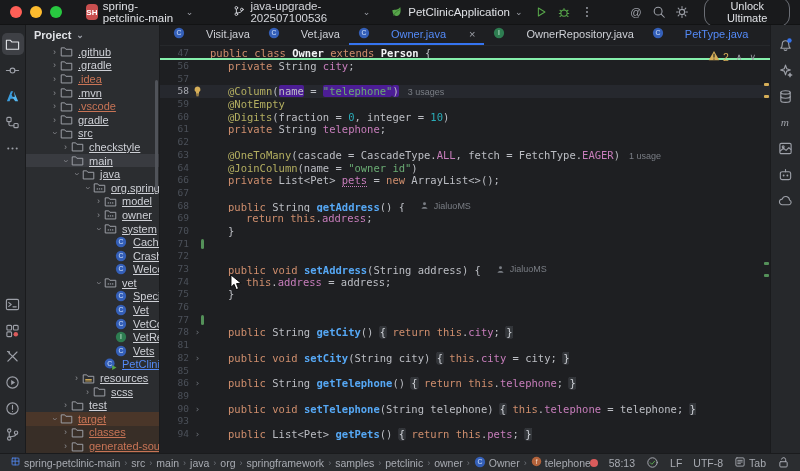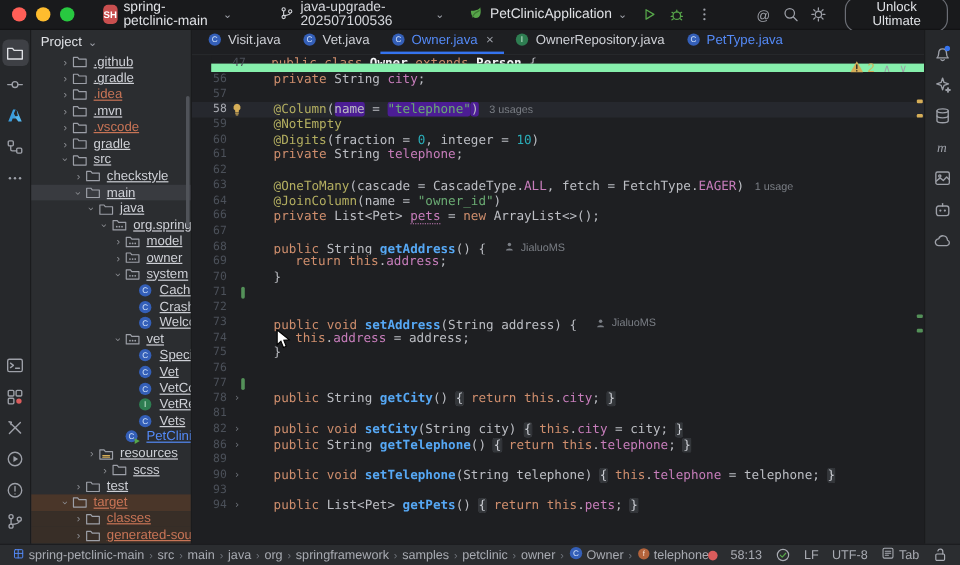--- a/index.html
+++ b/index.html
@@ -23,45 +23,45 @@
   .main { display:flex; height:428px; }
   .abar { background:#26282B; display:flex; flex-direction:column; align-items:center; padding:6px 0; }
   .abar.left { width:26px; border-right:1px solid #1A1B1D; }
   .abar.right { width:30px; border-left:1px solid #1A1B1D; }
   .abar .aicon { width:22px; height:22px; display:flex; align-items:center; justify-content:center;
     color:#9DA0A8; border-radius:5px; margin:2px 0; position:relative; }
   .abar .aicon.sel { background:#3E4045; color:#DFE1E5; }
   .abar .grow { flex:1; }
   .tree-panel { width:134px; background:#2B2D30; border-right:1px solid #1A1B1D; position:relative; overflow:hidden; }
   .tree-head { height:20px; display:flex; align-items:center; gap:5px; padding-left:8px;
-    font-size:11px; font-weight:normal; color:#DFE1E5; }
+    font-size:11px; font-weight:bold; color:#DFE1E5; }
   .tree-head .chev { color:#9DA0A8; font-size:9px; }
   .tree-row { height:13.6px; display:flex; align-items:center; font-size:11px; color:#CED0D6;
     white-space:nowrap; overflow:hidden; }
   .tree-row .chev { width:11px; text-align:center; color:#8C8E93; font-size:9px; flex:0 0 11px; }
   .tree-row .chev.exp { transform:rotate(90deg); }
   .tree-row .ticon { width:15px; flex:0 0 15px; display:flex; align-items:center; color:#9DA0A8; }
   .tree-row .tlabel { padding-left:3px;text-decoration:underline; }
   .tree-row.excluded .tlabel { color:#C87456; }
   .tree-row.main-class .tlabel { color:#548AF7; }
   .tree-row.selected { background:#393B40; }
   .tree-row.excluded-row { background:#4A3629; }
   .tree-row.excluded-sub { background:#382E27; }
   .tree-scroll { position:absolute; right:1px; top:55px; width:3px; height:110px; background:#505359; border-radius:2px; }
   .editor-col { flex:1; display:flex; flex-direction:column; min-width:0; position:relative; background:#1E1F22; }
   .tabbar { height:21px; display:flex; background:#1E1F22; border-bottom:1px solid #26282B; padding-left:4px; }
-  .tab { display:flex; align-items:center; gap:5px; padding:0 9px; font-size:11px; color:#CED0D6;
+  .tab { display:flex; align-items:center; gap:21px; padding:0 9px; font-size:11px; color:#CED0D6;
     border-bottom:2px solid transparent; }
   .tab.active { color:#548AF7; border-bottom-color:#3574F0; }
   .tab.bluetext { color:#548AF7; }
   .tab .close { color:#9DA0A8; font-size:11px; margin-left:2px; }
   .code-wrap { flex:1; position:relative; overflow:hidden; }
   .cl { display:flex; height:12.7px; line-height:12.7px;
     font-family:"DejaVu Sans Mono", monospace; font-size:10.5px; white-space:pre; }
-  .cl.sticky { height:14px; line-height:14px; border-bottom:7px solid #86efac; background:#1E1F22;margin-left:16px; }
+  .cl.sticky { height:14px; line-height:14px; border-bottom:2px solid #86efac; background:#1E1F22; }
   .cl.cur { background:#26282E; }
   .gut { flex:0 0 46px; display:flex; }
   .ln { width:29px; text-align:right; color:#4B5059; font-size:9.5px; }
   .cl.cur .ln { color:#A9ABB2; }
   .mk { width:17px; position:relative; color:#6F737A; text-align:center; font-size:9px; }
   .mk.chg::before { content:''; position:absolute; right:2px; top:1px; bottom:1px; width:3px;
     background:#549159; border-radius:2px; }
   .codetxt { overflow:hidden; }
   .tk.kw{color:#CF8E6D} .tk.id{color:#BCBEC4} .tk.cls{color:#F2F3F5;font-weight:bold}
   .tk.mth{color:#56A8F5;font-weight:bold} .tk.fld{color:#C77DBB} .tk.str{color:#6AAB73}
@@ -607,20 +607,21 @@
                   <circle cx="8" cy="4.8" r="2.6" fill="#7A7E85"></circle>
                   <path d="M2.8 13.8c0-4 10.4-4 10.4 0z" fill="#7A7E85"></path>
                 </svg> JialuoMS</span></span></div>
           <div class="cl"><span class="gut"><span class="ln">74</span><span class="mk"></span></span><span class="codetxt" style="padding-left: 40px;"><span class="tk kw">this</span><span class="tk id">.</span><span class="tk fld">address</span><span class="tk id"> = address;</span></span></div>
           <div class="cl"><span class="gut"><span class="ln">75</span><span class="mk"></span></span><span class="codetxt" style="padding-left: 22px;"><span class="tk id">}</span></span></div>
           <div class="cl"><span class="gut"><span class="ln">76</span><span class="mk"></span></span><span class="codetxt" style="padding-left: 22px;"></span></div>
           <div class="cl "><span class="gut"><span class="ln">77</span><span class="mk chg"></span></span><span class="codetxt" style="padding-left: 22px;"></span></div>
           <div class="cl "><span class="gut"><span class="ln">78</span><span class="mk">›</span></span><span class="codetxt" style="padding-left: 22px;"><span class="tk kw">public </span><span class="tk id">String </span><span class="tk mth">getCity</span><span class="tk id">() </span><span class="tk foldb">{</span><span class="tk id"> </span><span class="tk kw">return </span><span class="tk kw">this</span><span class="tk id">.</span><span class="tk fld">city</span><span class="tk id">; </span><span class="tk foldb">}</span></span></div>
           <div class="cl"><span class="gut"><span class="ln">81</span><span class="mk"></span></span><span class="codetxt" style="padding-left: 22px;"></span></div>
           <div class="cl "><span class="gut"><span class="ln">82</span><span class="mk">›</span></span><span class="codetxt" style="padding-left: 22px;"><span class="tk kw">public </span><span class="tk kw">void </span><span class="tk mth">setCity</span><span class="tk id">(String city) </span><span class="tk foldb">{</span><span class="tk id"> </span><span class="tk kw">this</span><span class="tk id">.</span><span class="tk fld">city</span><span class="tk id"> = city; </span><span class="tk foldb">}</span></span></div>
+          <div class="cl"><span class="gut"><span class="ln">85</span><span class="mk"></span></span><span class="codetxt" style="padding-left: 22px;"></span></div>
           <div class="cl "><span class="gut"><span class="ln">86</span><span class="mk">›</span></span><span class="codetxt" style="padding-left: 22px;"><span class="tk kw">public </span><span class="tk id">String </span><span class="tk mth">getTelephone</span><span class="tk id">() </span><span class="tk foldb">{</span><span class="tk id"> </span><span class="tk kw">return </span><span class="tk kw">this</span><span class="tk id">.</span><span class="tk fld">telephone</span><span class="tk id">; </span><span class="tk foldb">}</span></span></div>
           <div class="cl"><span class="gut"><span class="ln">89</span><span class="mk"></span></span><span class="codetxt" style="padding-left: 22px;"></span></div>
           <div class="cl "><span class="gut"><span class="ln">90</span><span class="mk">›</span></span><span class="codetxt" style="padding-left: 22px;"><span class="tk kw">public </span><span class="tk kw">void </span><span class="tk mth">setTelephone</span><span class="tk id">(String telephone) </span><span class="tk foldb">{</span><span class="tk id"> </span><span class="tk kw">this</span><span class="tk id">.</span><span class="tk fld">telephone</span><span class="tk id"> = telephone; </span><span class="tk foldb">}</span></span></div>
           <div class="cl"><span class="gut"><span class="ln">93</span><span class="mk"></span></span><span class="codetxt" style="padding-left: 22px;"></span></div>
           <div class="cl "><span class="gut"><span class="ln">94</span><span class="mk">›</span></span><span class="codetxt" style="padding-left: 22px;"><span class="tk kw">public </span><span class="tk id">List&lt;Pet&gt; </span><span class="tk mth">getPets</span><span class="tk id">() </span><span class="tk foldb">{</span><span class="tk id"> </span><span class="tk kw">return </span><span class="tk kw">this</span><span class="tk id">.</span><span class="tk fld">pets</span><span class="tk id">; </span><span class="tk foldb">}</span></span></div>
         </div>
       <div class="inspections">
         <span class="warn">
           <span><svg width="12" height="11" viewBox="0 0 16 15">
                 <path d="M8 1.5L15.2 14H.8z" fill="#D6AE58"></path>

